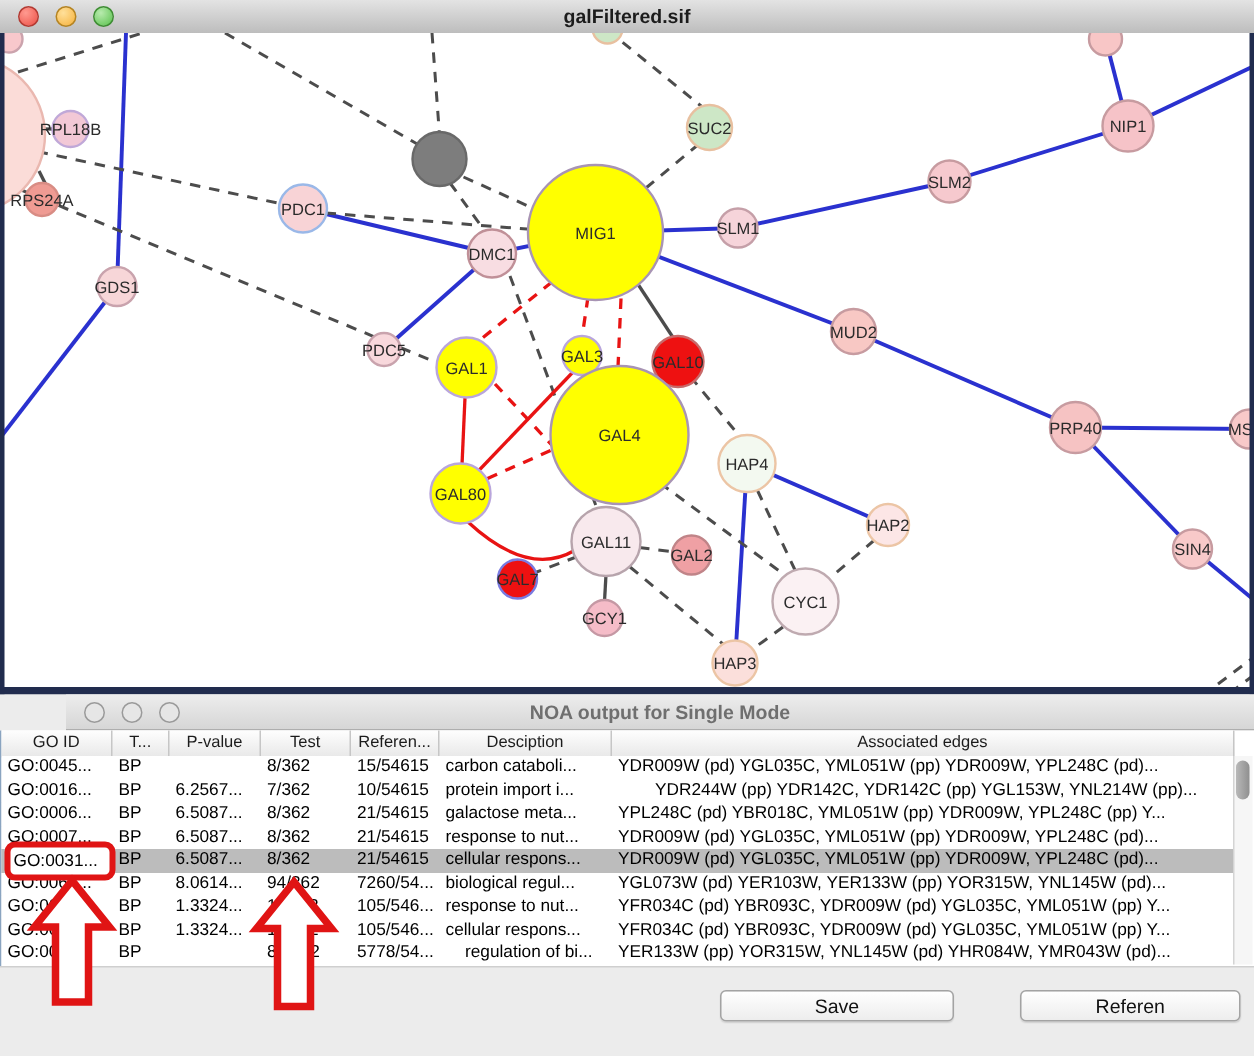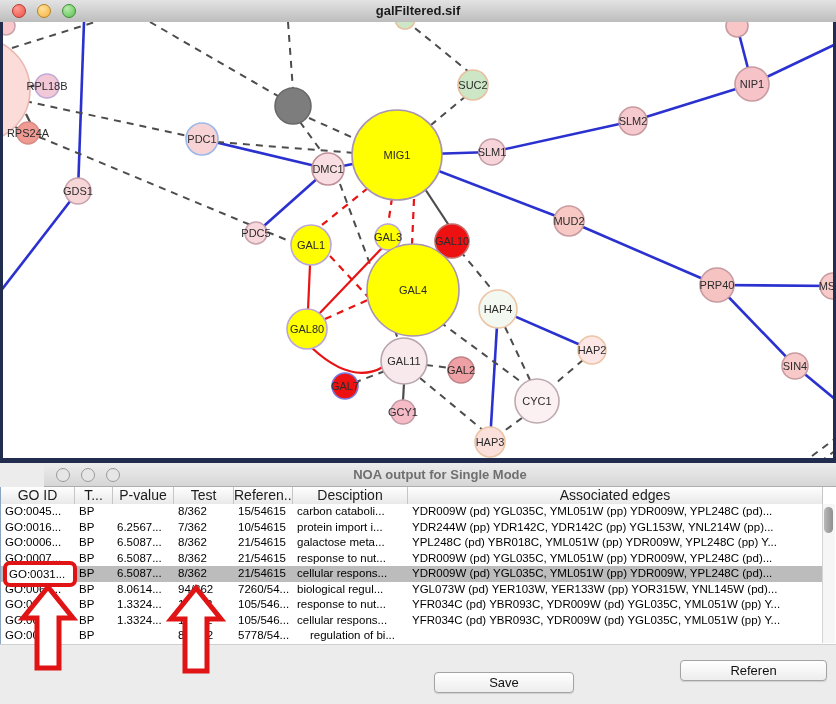--- a/index.html
+++ b/index.html
@@ -27,38 +27,38 @@
   
   .noa-window{position:absolute;left:0;top:463px;width:836px;height:241px;background:#ececec;}
   .noa-window .titlebar{background:linear-gradient(#ededed,#d6d6d6);border-bottom:1px solid #aeaeae;height:23px;margin-left:44px;}
   .noa-window .titlebar .title{height:23px;line-height:23px;color:#6f6f6f;font-weight:600;}
   .noa-window .lights{top:5px;}
 
   .table-wrap{position:absolute;left:0;top:24px;width:836px;height:157px;background:#ffffff;
     border-left:1px solid #8aa4c0;box-sizing:border-box;}
   .thead{position:absolute;left:0;top:0;width:822px;height:17px;display:flex;
     background:linear-gradient(#fefefe,#e9e9e9);border-bottom:1px solid #b2b2b2;}
-  .th{box-sizing:border-box;border-right:1px solid #c6c6c6;font-size:14px;color:#1c1c1c;
+  .th{box-sizing:border-box;border-right:1px solid #c6c6c6;font-size:11px;color:#1c1c1c;
     text-align:center;line-height:16px;overflow:hidden;white-space:nowrap;}
   .tbody{position:absolute;left:0;top:17px;width:822px;}
   .tr{display:flex;height:15.5px;background:#ffffff;}
   .tr.selected{background:#bcbcbc;}
   .td{box-sizing:border-box;padding:0 0 0 4px;font-size:11.5px;color:#000;
     line-height:15.5px;overflow:hidden;white-space:nowrap;}
   .scrollbar{position:absolute;right:1px;top:17px;width:13px;height:139px;
     background:#f6f6f6;border-left:1px solid #d4d4d4;box-sizing:border-box;}
   .scrollbar .thumb{position:absolute;left:1px;top:3px;width:9px;height:26px;border-radius:5px;
     background:linear-gradient(90deg,#b9b9b9,#8f8f8f);}
   .table-bottom-line{position:absolute;left:0;top:181px;width:836px;height:1px;background:#cfcfcf;}
 
   .button-bar{position:absolute;left:0;top:195px;width:836px;height:30px;}
   .btn{position:absolute;height:21px;border:1px solid #a3a3a3;border-radius:4px;
     background:linear-gradient(#ffffff,#ededed);font-size:13px;color:#111;
     font-family:"Liberation Sans",sans-serif;box-shadow:0 1px 1px rgba(0,0,0,.12);}
-  .btn.save{left:434px;width:140px;top:2px;margin-top:12px;}
+  .btn.save{left:480px;width:156px;top:2px;}
   .btn.cancel{left:680px;width:147px;top:2px;}
 
   
   .hl-box{position:absolute;left:3px;top:561px;width:74px;height:26px;box-sizing:border-box;
     border:4px solid #e01414;border-radius:7px;background:#ffffff;z-index:30;
     font-size:11.5px;line-height:18px;padding-left:2px;white-space:nowrap;overflow:hidden;}
   #anno-svg{position:absolute;left:0;top:0;z-index:31;pointer-events:none;}
 </style>
 </head>
 <body>
@@ -224,21 +224,21 @@
             <div class="td" style="width: 115px;">carbon cataboli...</div>
             <div class="td" style="width: 415px;">YDR009W (pd) YGL035C, YML051W (pp) YDR009W, YPL248C (pd)...</div>
           </div>
           <div class="tr">
             <div class="td" style="width: 74px;">GO:0016...</div>
             <div class="td" style="width: 38px;">BP</div>
             <div class="td" style="width: 61px;">6.2567...</div>
             <div class="td" style="width: 60px;">7/362</div>
             <div class="td" style="width: 59px;">10/54615</div>
             <div class="td" style="width: 115px;">protein import i...</div>
-            <div class="td" style="width: 415px;">YDR244W (pp) YDR142C, YDR142C (pp) YGL153W, YNL214W (pp)...</div>
+            <div class="td" style="width: 415px; text-align: center;">YDR244W (pp) YDR142C, YDR142C (pp) YGL153W, YNL214W (pp)...</div>
           </div>
           <div class="tr">
             <div class="td" style="width: 74px;">GO:0006...</div>
             <div class="td" style="width: 38px;">BP</div>
             <div class="td" style="width: 61px;">6.5087...</div>
             <div class="td" style="width: 60px;">8/362</div>
             <div class="td" style="width: 59px;">21/54615</div>
             <div class="td" style="width: 115px;">galactose meta...</div>
             <div class="td" style="width: 415px;">YPL248C (pd) YBR018C, YML051W (pp) YDR009W, YPL248C (pp) Y...</div>
           </div>
@@ -287,20 +287,21 @@
             <div class="td" style="width: 115px;">cellular respons...</div>
             <div class="td" style="width: 415px;">YFR034C (pd) YBR093C, YDR009W (pd) YGL035C, YML051W (pp) Y...</div>
           </div>
           <div class="tr">
             <div class="td" style="width: 74px;">GO:0050...</div>
             <div class="td" style="width: 38px;">BP</div>
             <div class="td" style="width: 61px; margin-top: 24px;">1.428E...</div>
             <div class="td" style="width: 60px;">80/362</div>
             <div class="td" style="width: 59px;">5778/54...</div>
             <div class="td" style="width: 115px; text-align: center;">regulation of bi...</div>
+            <div class="td" style="width: 415px;">YER133W (pp) YOR315W, YNL145W (pd) YHR084W, YMR043W (pd)...</div>
           </div>
         </div>
       <div class="scrollbar">
         <div class="thumb"></div>
       </div>
     </div>
     <div class="table-bottom-line"></div>
 
     <div class="button-bar">
       <button class="btn save">Save</button>

